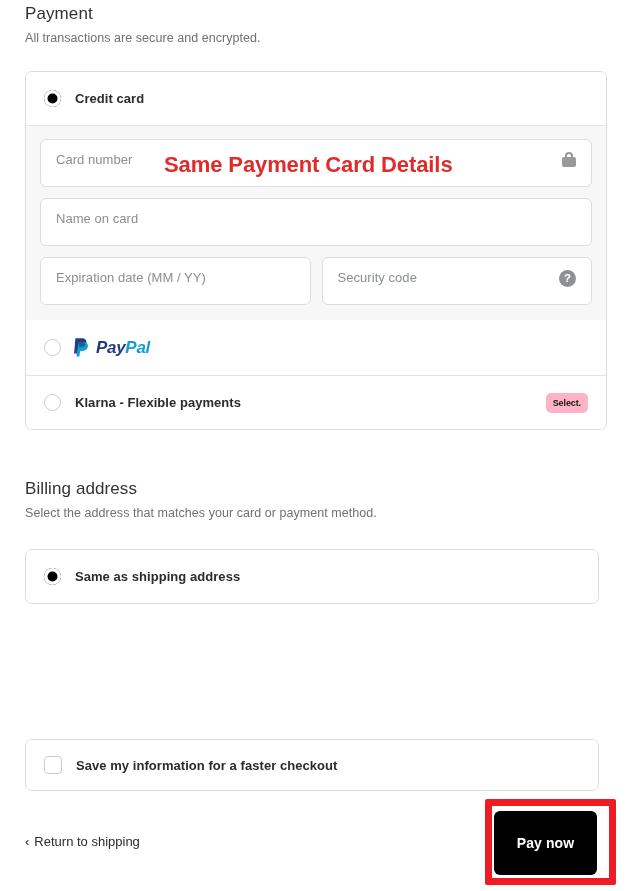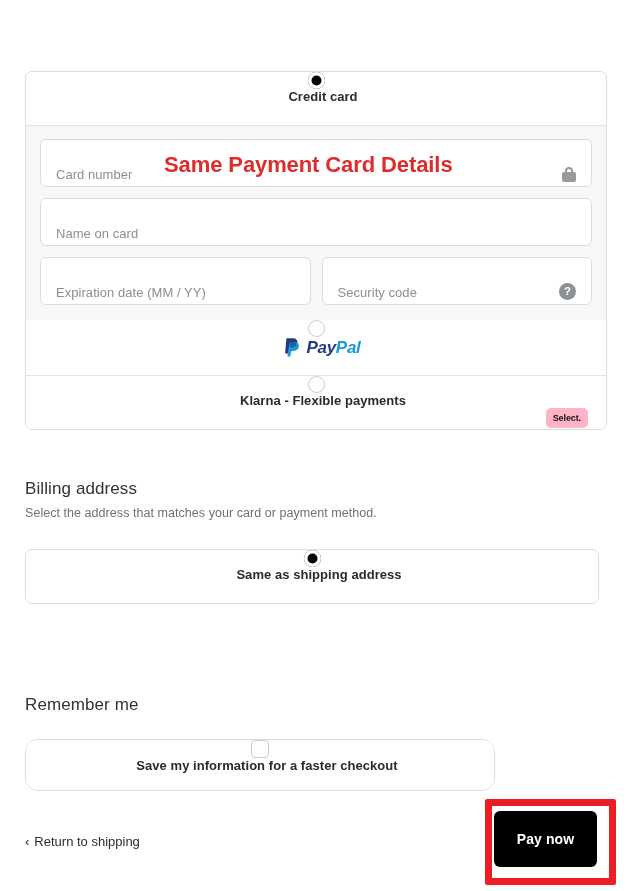--- a/index.html
+++ b/index.html
@@ -36,21 +36,20 @@
     border-radius: 7px;
     background: #ffffff;
     overflow: hidden;
   }
   .row {
     display: flex;
     align-items: center;
     padding: 0 18px;
     min-height: 53px;
     background: #ffffff;
-    flex-direction: column;
   }
   .row + .row { border-top: 1px solid #e3e3e3; }
   .row-label {
     font-size: 13px;
     font-weight: 700;
     color: #2b2b2b;
     margin-left: 14px;
     letter-spacing: .05px;
   }
 
@@ -126,22 +125,22 @@
     border-top: 1px solid #e3e3e3;
     padding: 13px 14px 15px 14px;
   }
   .field {
     position: relative;
     background: #ffffff;
     border: 1px solid #dcdcdc;
     border-radius: 6px;
     height: 48px;
     display: flex;
-    align-items: flex-end;
-    padding: 4px 15px;
+    align-items: flex-start;
+    padding: 12px 15px;
   }
   .field + .field, .field-row { margin-top: 11px; }
   .field-row { display: flex; gap: 11px; }
   .field-row .field { flex: 1; margin-top: 0; }
   .ph {
     font-size: 13px;
     color: #8a8f94;
     letter-spacing: .05px;
   }
   .fld-icon { margin-left: auto; display: flex; align-items: center; }
@@ -222,20 +221,24 @@
     font-family: "Liberation Sans", sans-serif;
     cursor: pointer;
     letter-spacing: .1px;
   }
 </style>
 </head>
 <body>
 
 <div class="page">
 
+  <div style="position:absolute; left:25px; top:4px; width:582px;">
+    <div class="sec-title">Payment</div>
+    <div class="sec-sub">All transactions are secure and encrypted.</div>
+  </div>
 
   <div class="panel" style="position:absolute; left:25px; top:71px; width:582px;">
 
     <div class="row">
       <span class="radio sel"></span>
       <span class="row-label">Credit card</span>
     </div>
 
     <div class="cardfields">
       <div class="field">
@@ -289,35 +292,32 @@
     <div class="sec-sub">Select the address that matches your card or payment method.</div>
   </div>
 
   <div class="panel" style="position:absolute; left:25px; top:549px; width:574px;">
     <div class="row">
       <span class="radio sel"></span>
       <span class="row-label">Same as shipping address</span>
     </div>
   </div>
 
-  <div style="position:absolute; left:25px; top:695px; width:582px;">
-    <div class="sec-title">Remember me</div>
-  </div>
-
-  <div class="panel" style="position:absolute; left:25px; top:739px; width:470px;border-radius:13px;">
+
+  <div class="panel" style="position:absolute; left:25px; top:739px; width:574px;">
     <div class="row" style="min-height:50px;">
       <span class="checkbox"></span>
       <span class="row-label">Save my information for a faster checkout</span>
     </div>
   </div>
 
   <a class="ret-link" href="#" style="position:absolute; left:25px; top:834px;">
     <span class="chev">‹</span>
     <span>Return to shipping</span>
   </a>
 
-  <button class="paynow" style="position:absolute; left:494px; top:811px; width:103px; height:56px;">Pay now</button>
+  <button class="paynow" style="position:absolute; left:494px; top:811px; width:103px; height:64px;">Pay now</button>
 
   <div class="annot-text" style="left:164px; top:152px;">Same Payment Card Details</div>
 
   <div class="annot-box" style="left:485px; top:799px; width:131px; height:86px;"></div>
 
 </div>
 
 </body></html>

